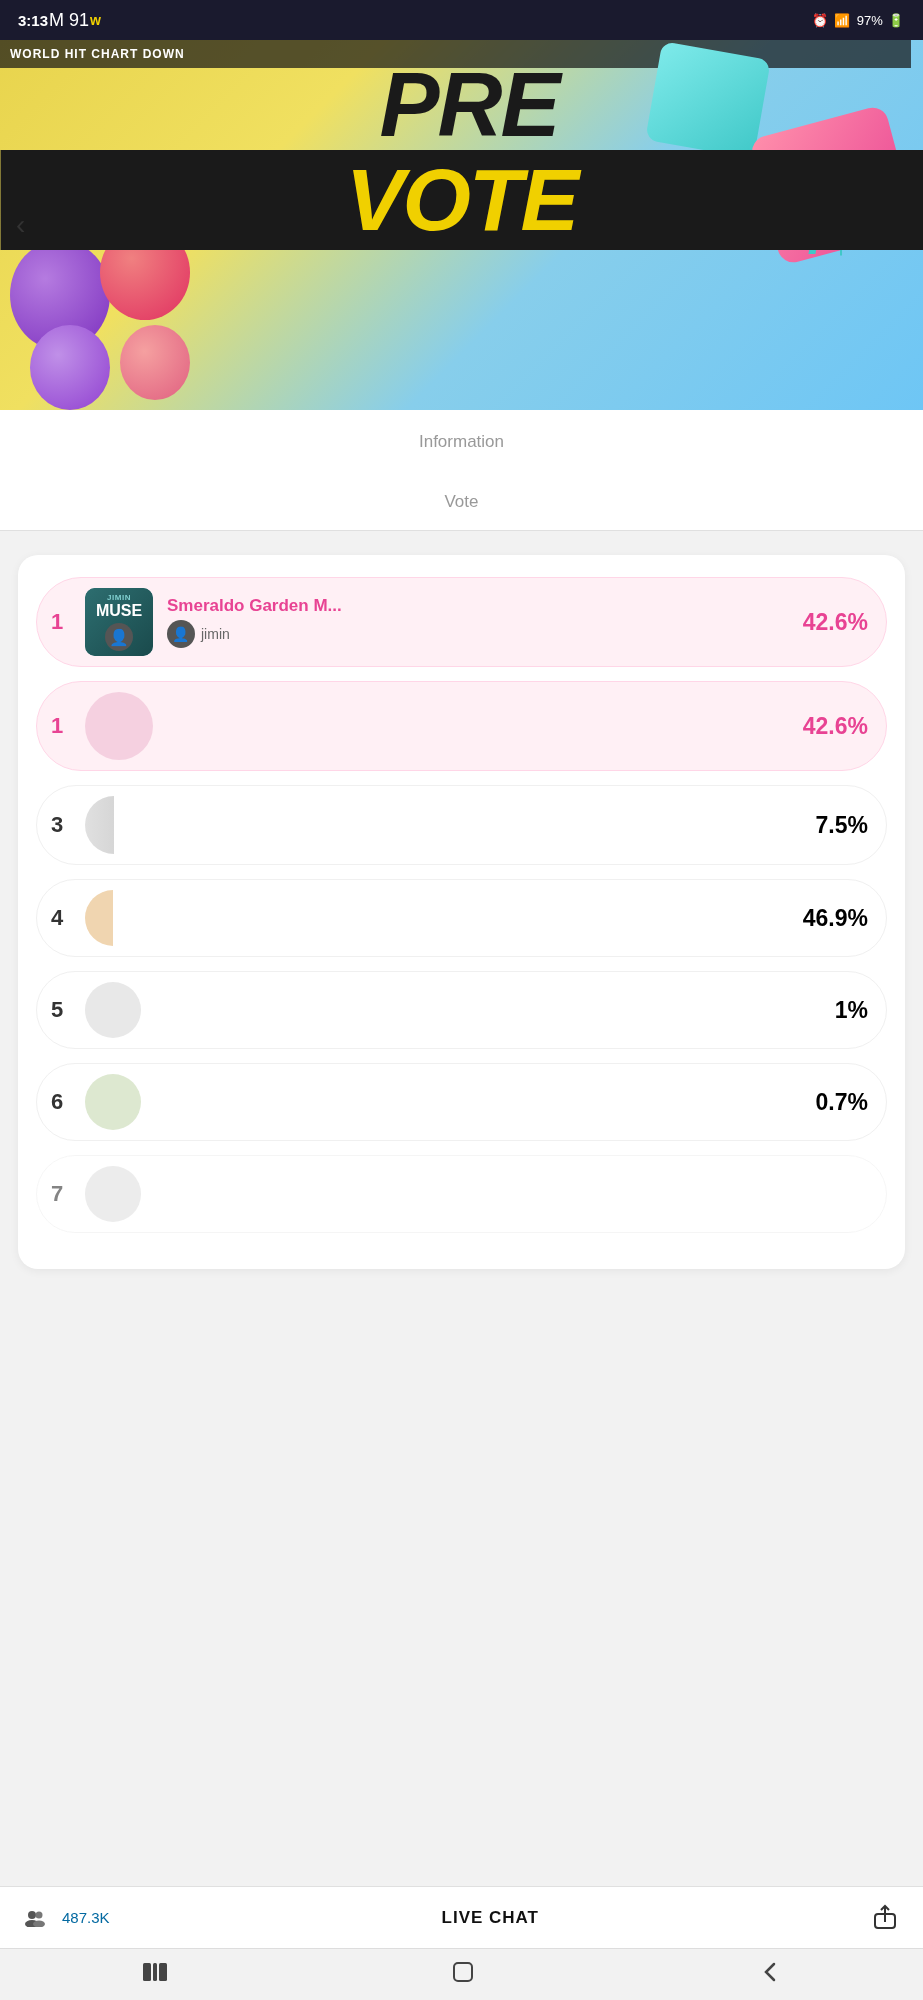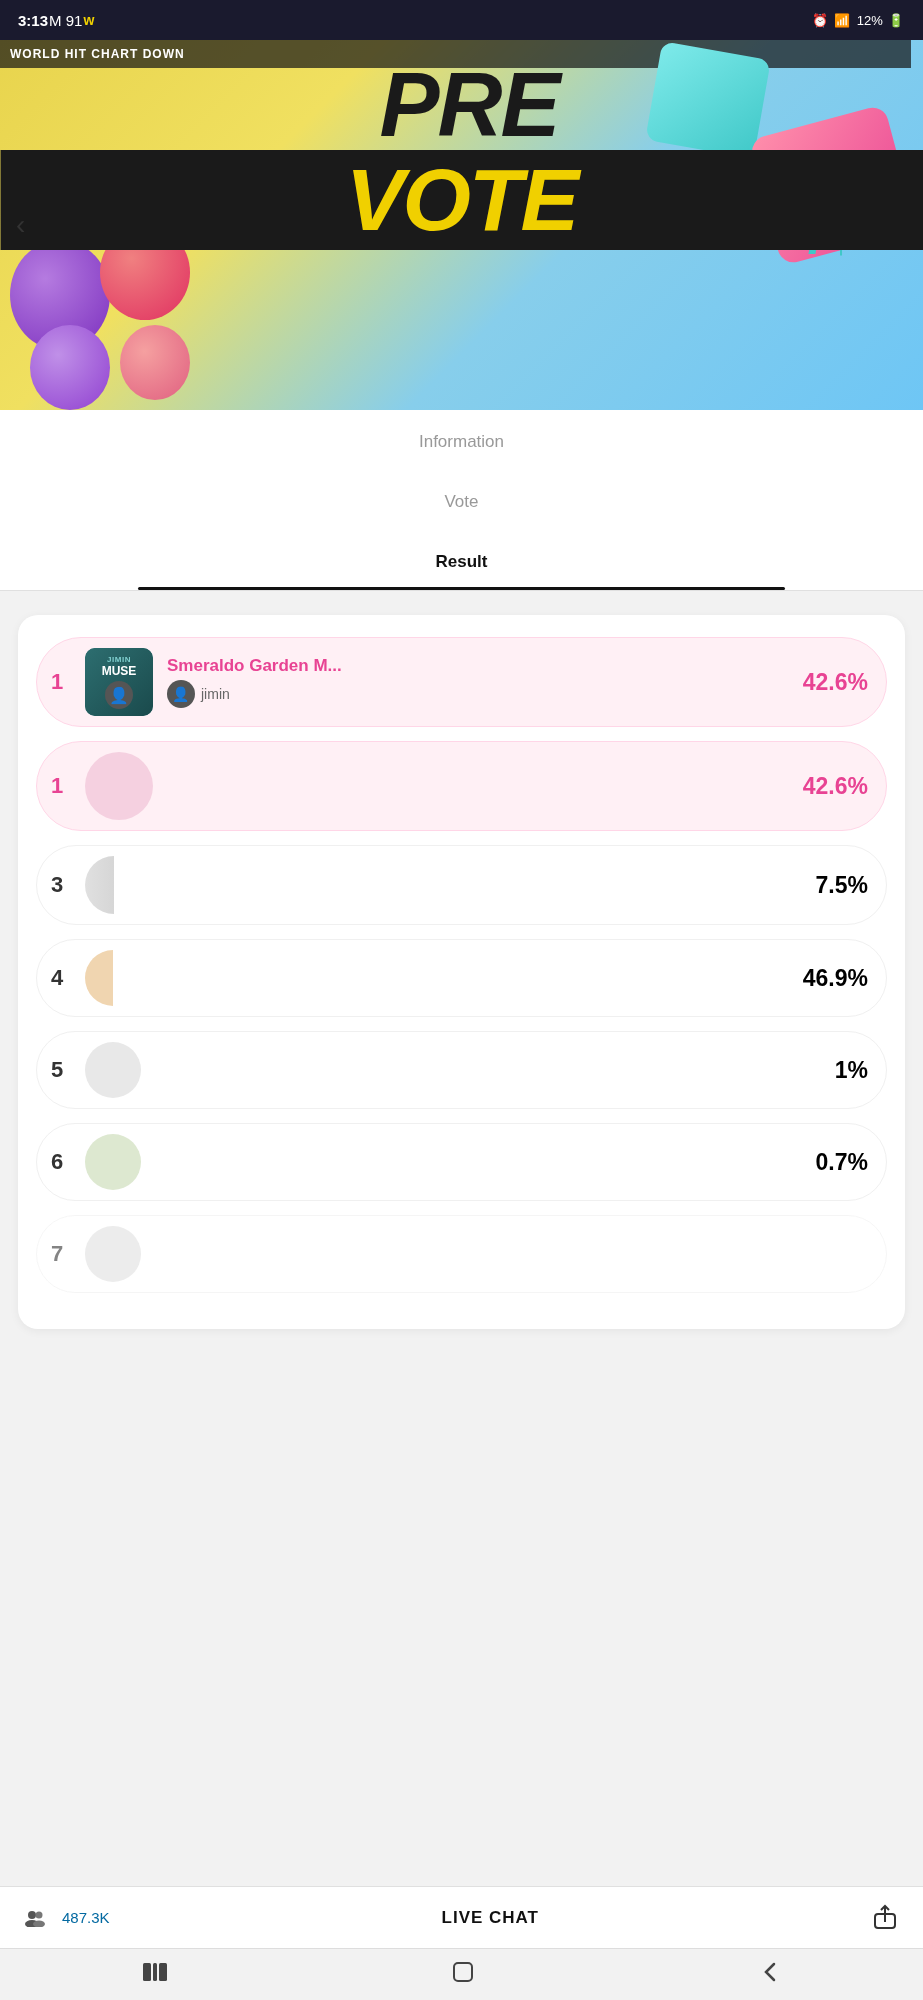--- a/index.html
+++ b/index.html
@@ -351,27 +351,27 @@
       align-items: center;
       width: 100%;
     }
   </style>
 </head>
 <body>
 
 <div class="status-bar">
   <div class="status-left">
     <span>3:13</span>
-    <span style="font-size:15px;font-weight:500;">M 91</span>
+    <span style="font-size:18px;font-weight:500;">M 91</span>
     <span style="color:#f0d000;font-weight:900;font-size:14px;">w</span>
   </div>
   <div class="status-right">
     <span>⏰</span>
     <span>📶</span>
-    <span>12%</span>
+    <span>97%</span>
     <span>🔋</span>
   </div>
 </div>
 
 <div class="hero-banner">
 
   <div class="brand-bar">
     <span class="brand-text">WORLD HIT CHART DOWN</span>
   </div>
 
@@ -398,35 +398,32 @@
   </div>
 </div>
 
 <div class="tabs-container">
   <div class="tab">
     <span>Information</span>
   </div>
   <div class="tab">
     <span>Vote</span>
   </div>
-  <div class="tab active">
-    <span>Result</span>
-  </div>
 </div>
 
 <div class="results-content">
   <div class="results-card">
 
     <div class="result-row first-place" style="padding-left:14px;">
       <div class="row-content">
         <span class="rank-num pink">1</span>
         <div class="cover-art">
           <div style="width:100%;height:100%;background:linear-gradient(135deg,#2d6e70,#1a4a4c);display:flex;flex-direction:column;align-items:center;justify-content:center;border-radius:10px;">
             <span style="color:#7fcfcf;font-size:8px;font-weight:800;letter-spacing:0.5px;">JIMIN</span>
-            <span style="color:white;font-size:12px;font-weight:900;">MUSE</span>
+            <span style="color:white;font-size:16px;font-weight:900;">MUSE</span>
             <div style="width:28px;height:28px;border-radius:50%;background:#555;margin-top:3px;overflow:hidden;display:flex;align-items:center;justify-content:center;">
               <span style="font-size:16px;">👤</span>
             </div>
           </div>
         </div>
         <div class="song-info">
           <div class="song-title">Smeraldo Garden M...</div>
           <div class="artist-row">
             <div class="artist-avatar" style="display:flex;align-items:center;justify-content:center;font-size:14px;">👤</div>
             <span class="artist-name">jimin</span>

